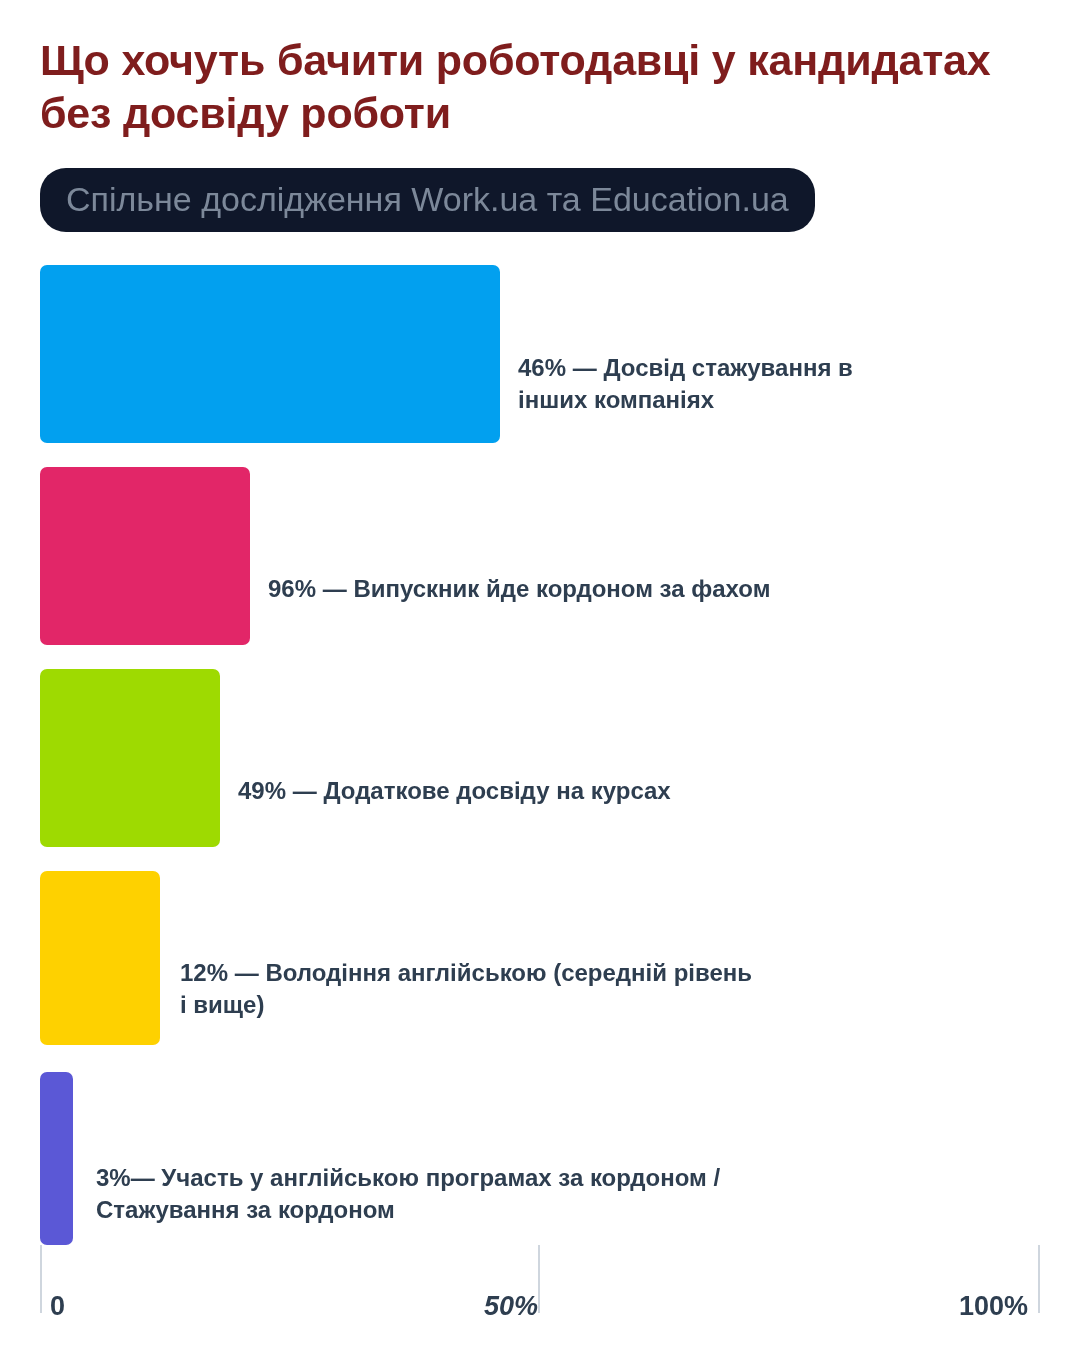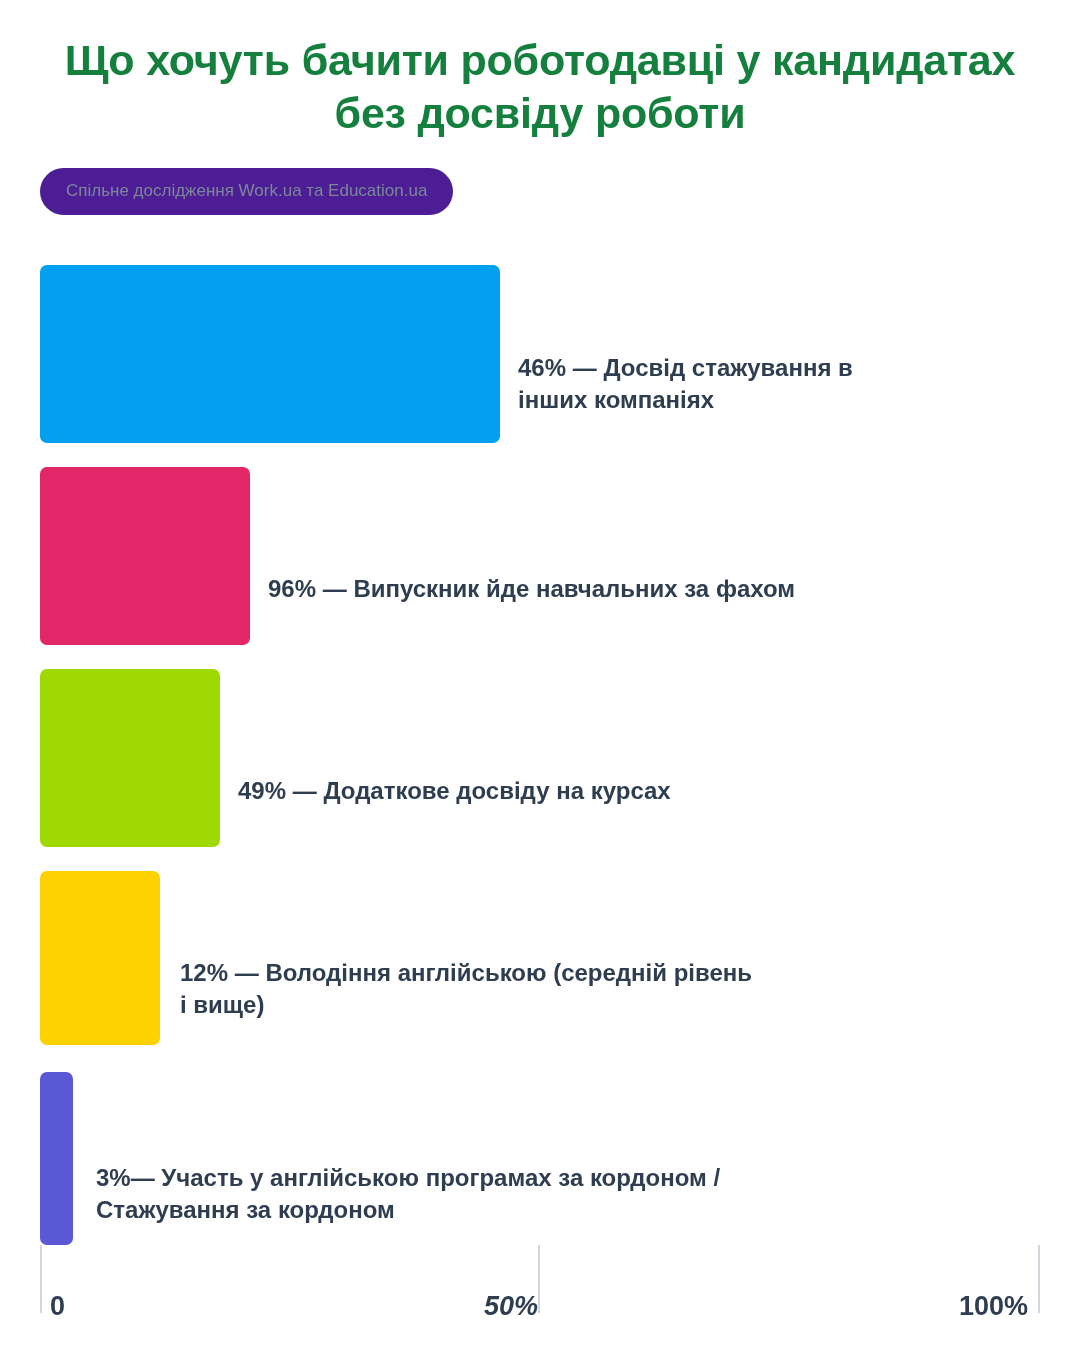--- a/index.html
+++ b/index.html
@@ -27,32 +27,31 @@
   .header {
     position: absolute;
     left: 40px;
     top: 34px;
     width: 1000px;
   }
   .chart-title {
     font-size: 43px;
     line-height: 1.23;
     font-weight: bold;
-    color: #15803d;
+    color: #7f1d1d;
     letter-spacing: -0.2px;
     margin: 0;
     white-space: pre-line;
-    text-align: center;
   }
   .subtitle-pill {
     display: inline-block;
     margin-top: 28px;
-    background: #4c1d95;
+    background: #0f172a;
     color: #7c8899;
-    font-size: 17px;
+    font-size: 34px;
     line-height: 1;
     padding: 14px 26px 16px 26px;
     border-radius: 26px;
     white-space: nowrap;
   }
 
   
   .plot {
     position: absolute;
     left: 40px;
@@ -125,21 +124,21 @@
       <div class="bar" style="width:460px;height:178px;background:#02a0ef;"></div>
       <div class="bar-label" style="left:478px;top:55px;width:520px;">
         <span>46%</span><span> — </span><span>Досвід стажування в
 інших компаніях</span>
       </div>
     </div>
 
     <div class="bar-row" style="top:202px;">
       <div class="bar" style="width:210px;height:178px;background:#e22668;"></div>
       <div class="bar-label" style="left:228px;top:74px;width:760px;">
-        <span>96%</span><span> — </span><span>Випускник йде навчальних за фахом</span>
+        <span>96%</span><span> — </span><span>Випускник йде кордоном за фахом</span>
       </div>
     </div>
 
     <div class="bar-row" style="top:404px;">
       <div class="bar" style="width:180px;height:178px;background:#9eda01;"></div>
       <div class="bar-label" style="left:198px;top:74px;width:760px;">
         <span>49%</span><span> — </span><span>Додаткове досвіду на курсах</span>
       </div>
     </div>
 

